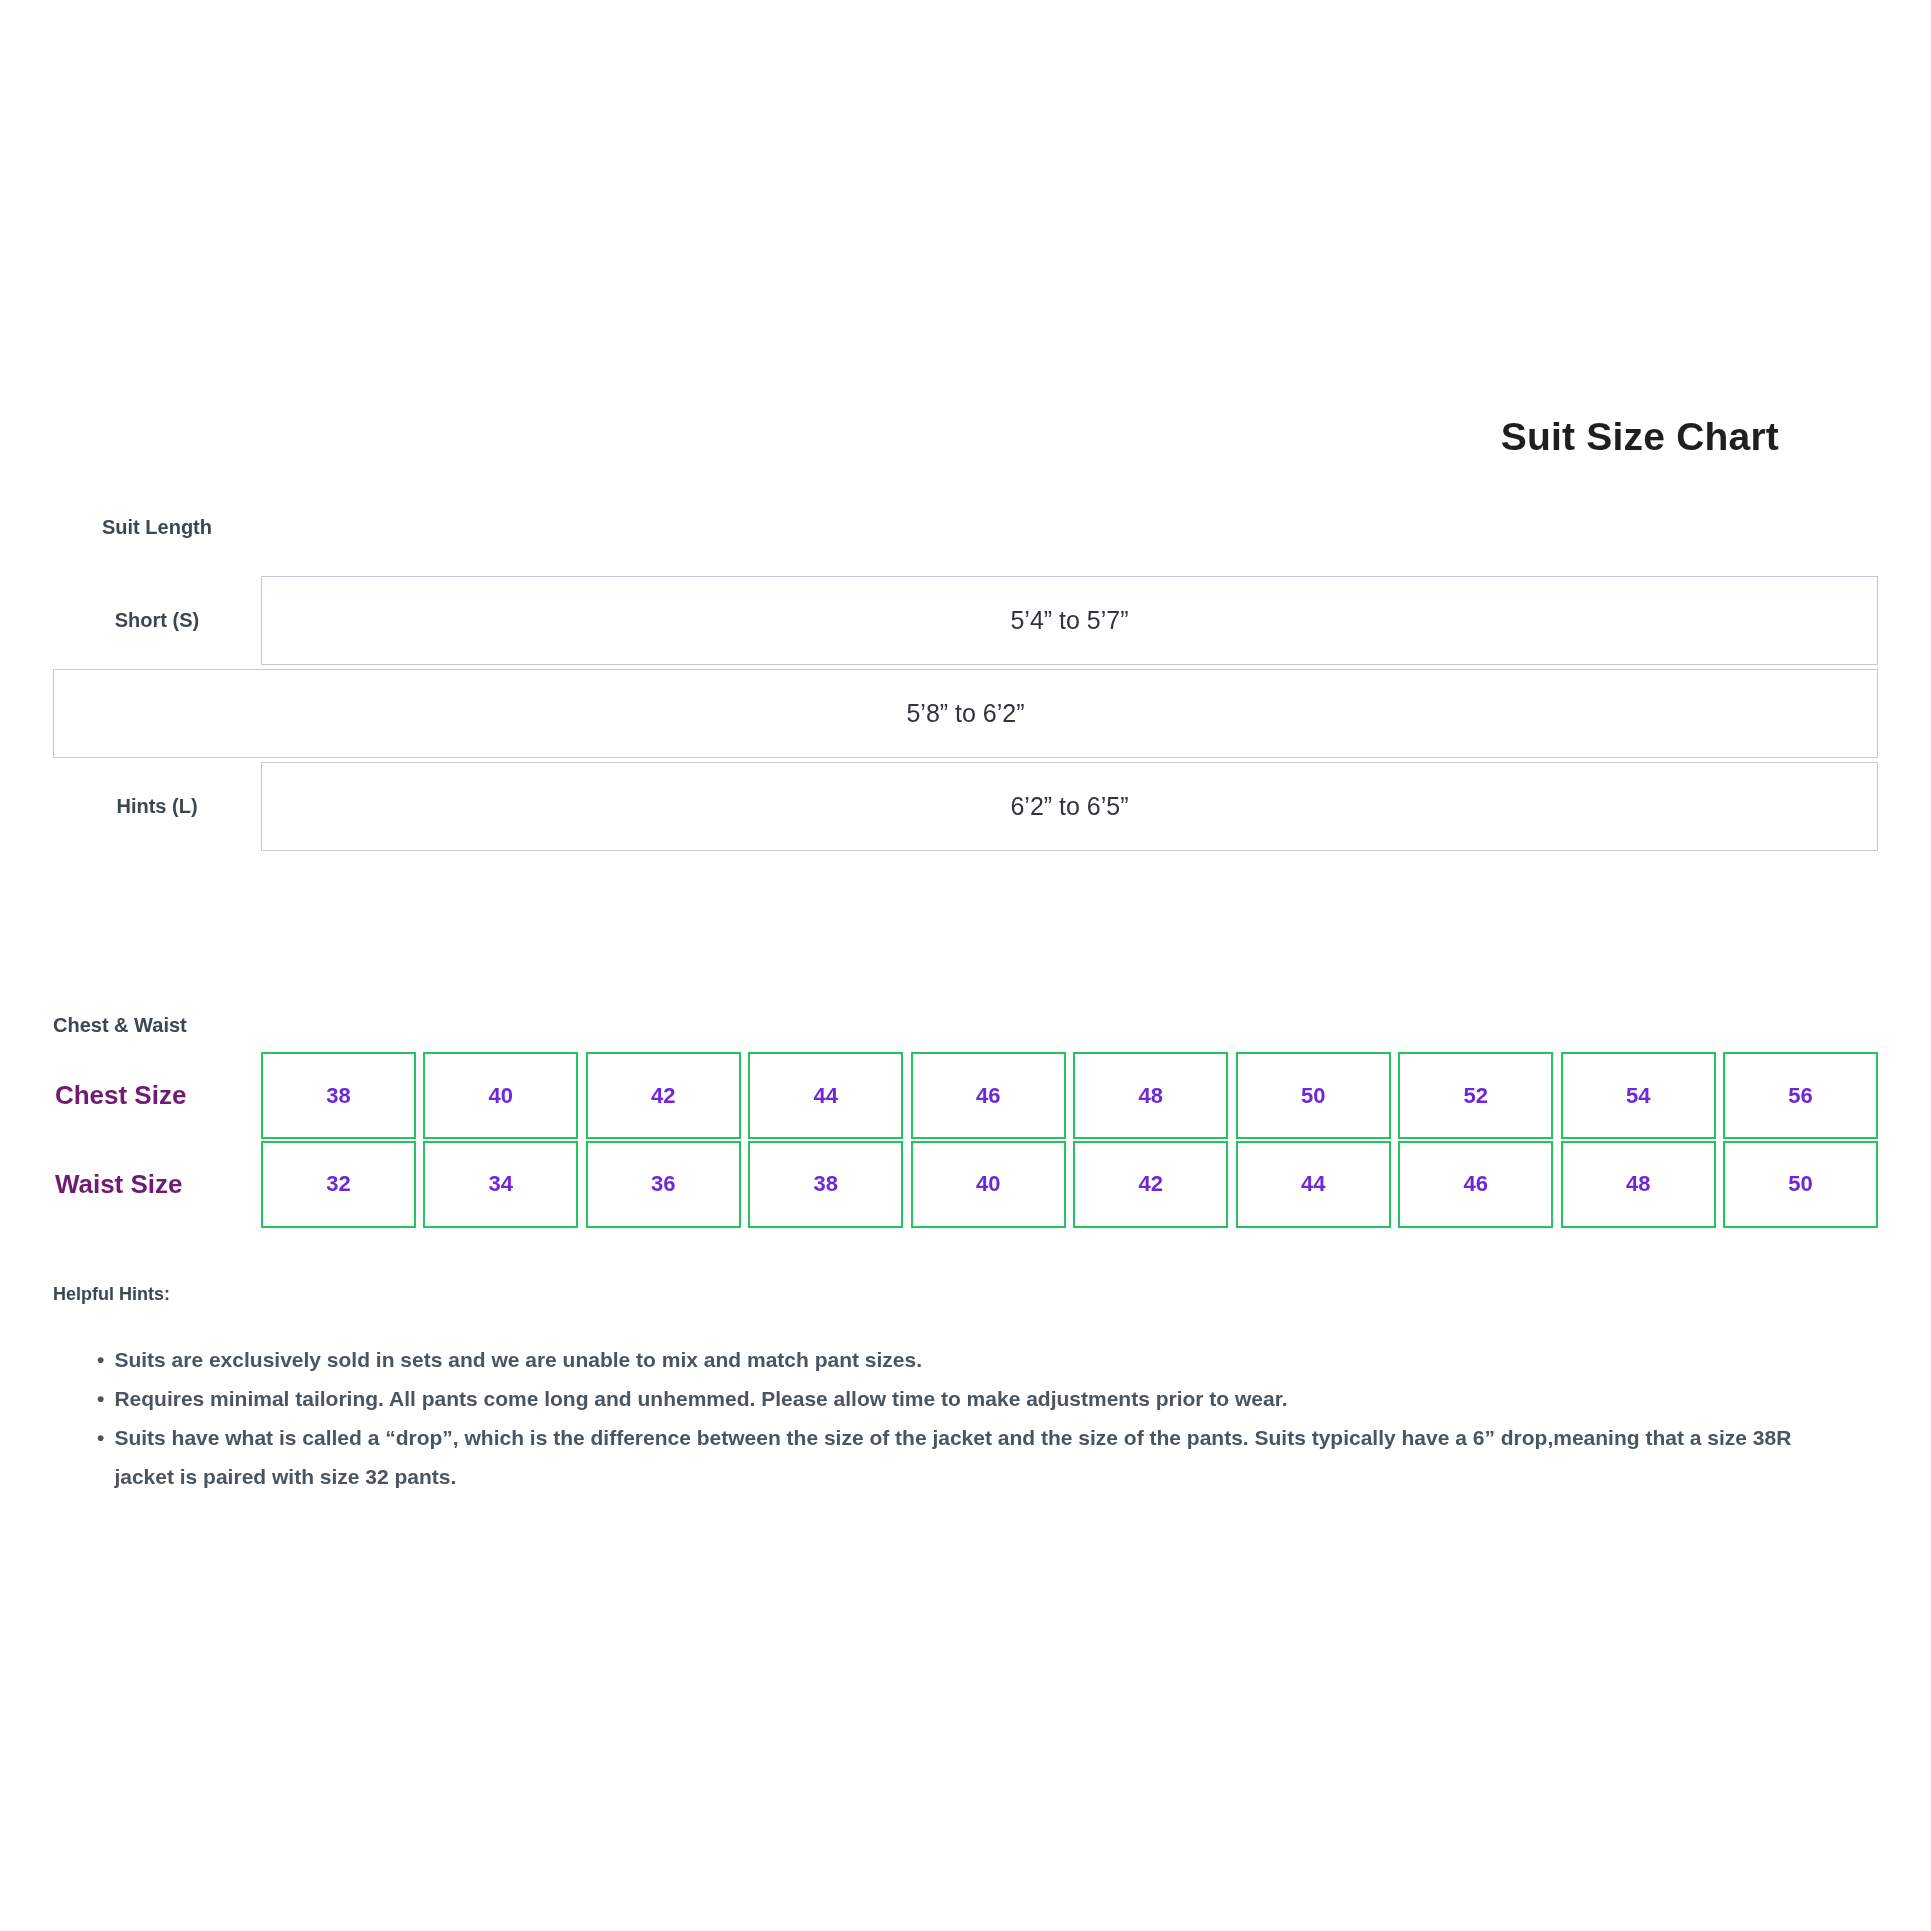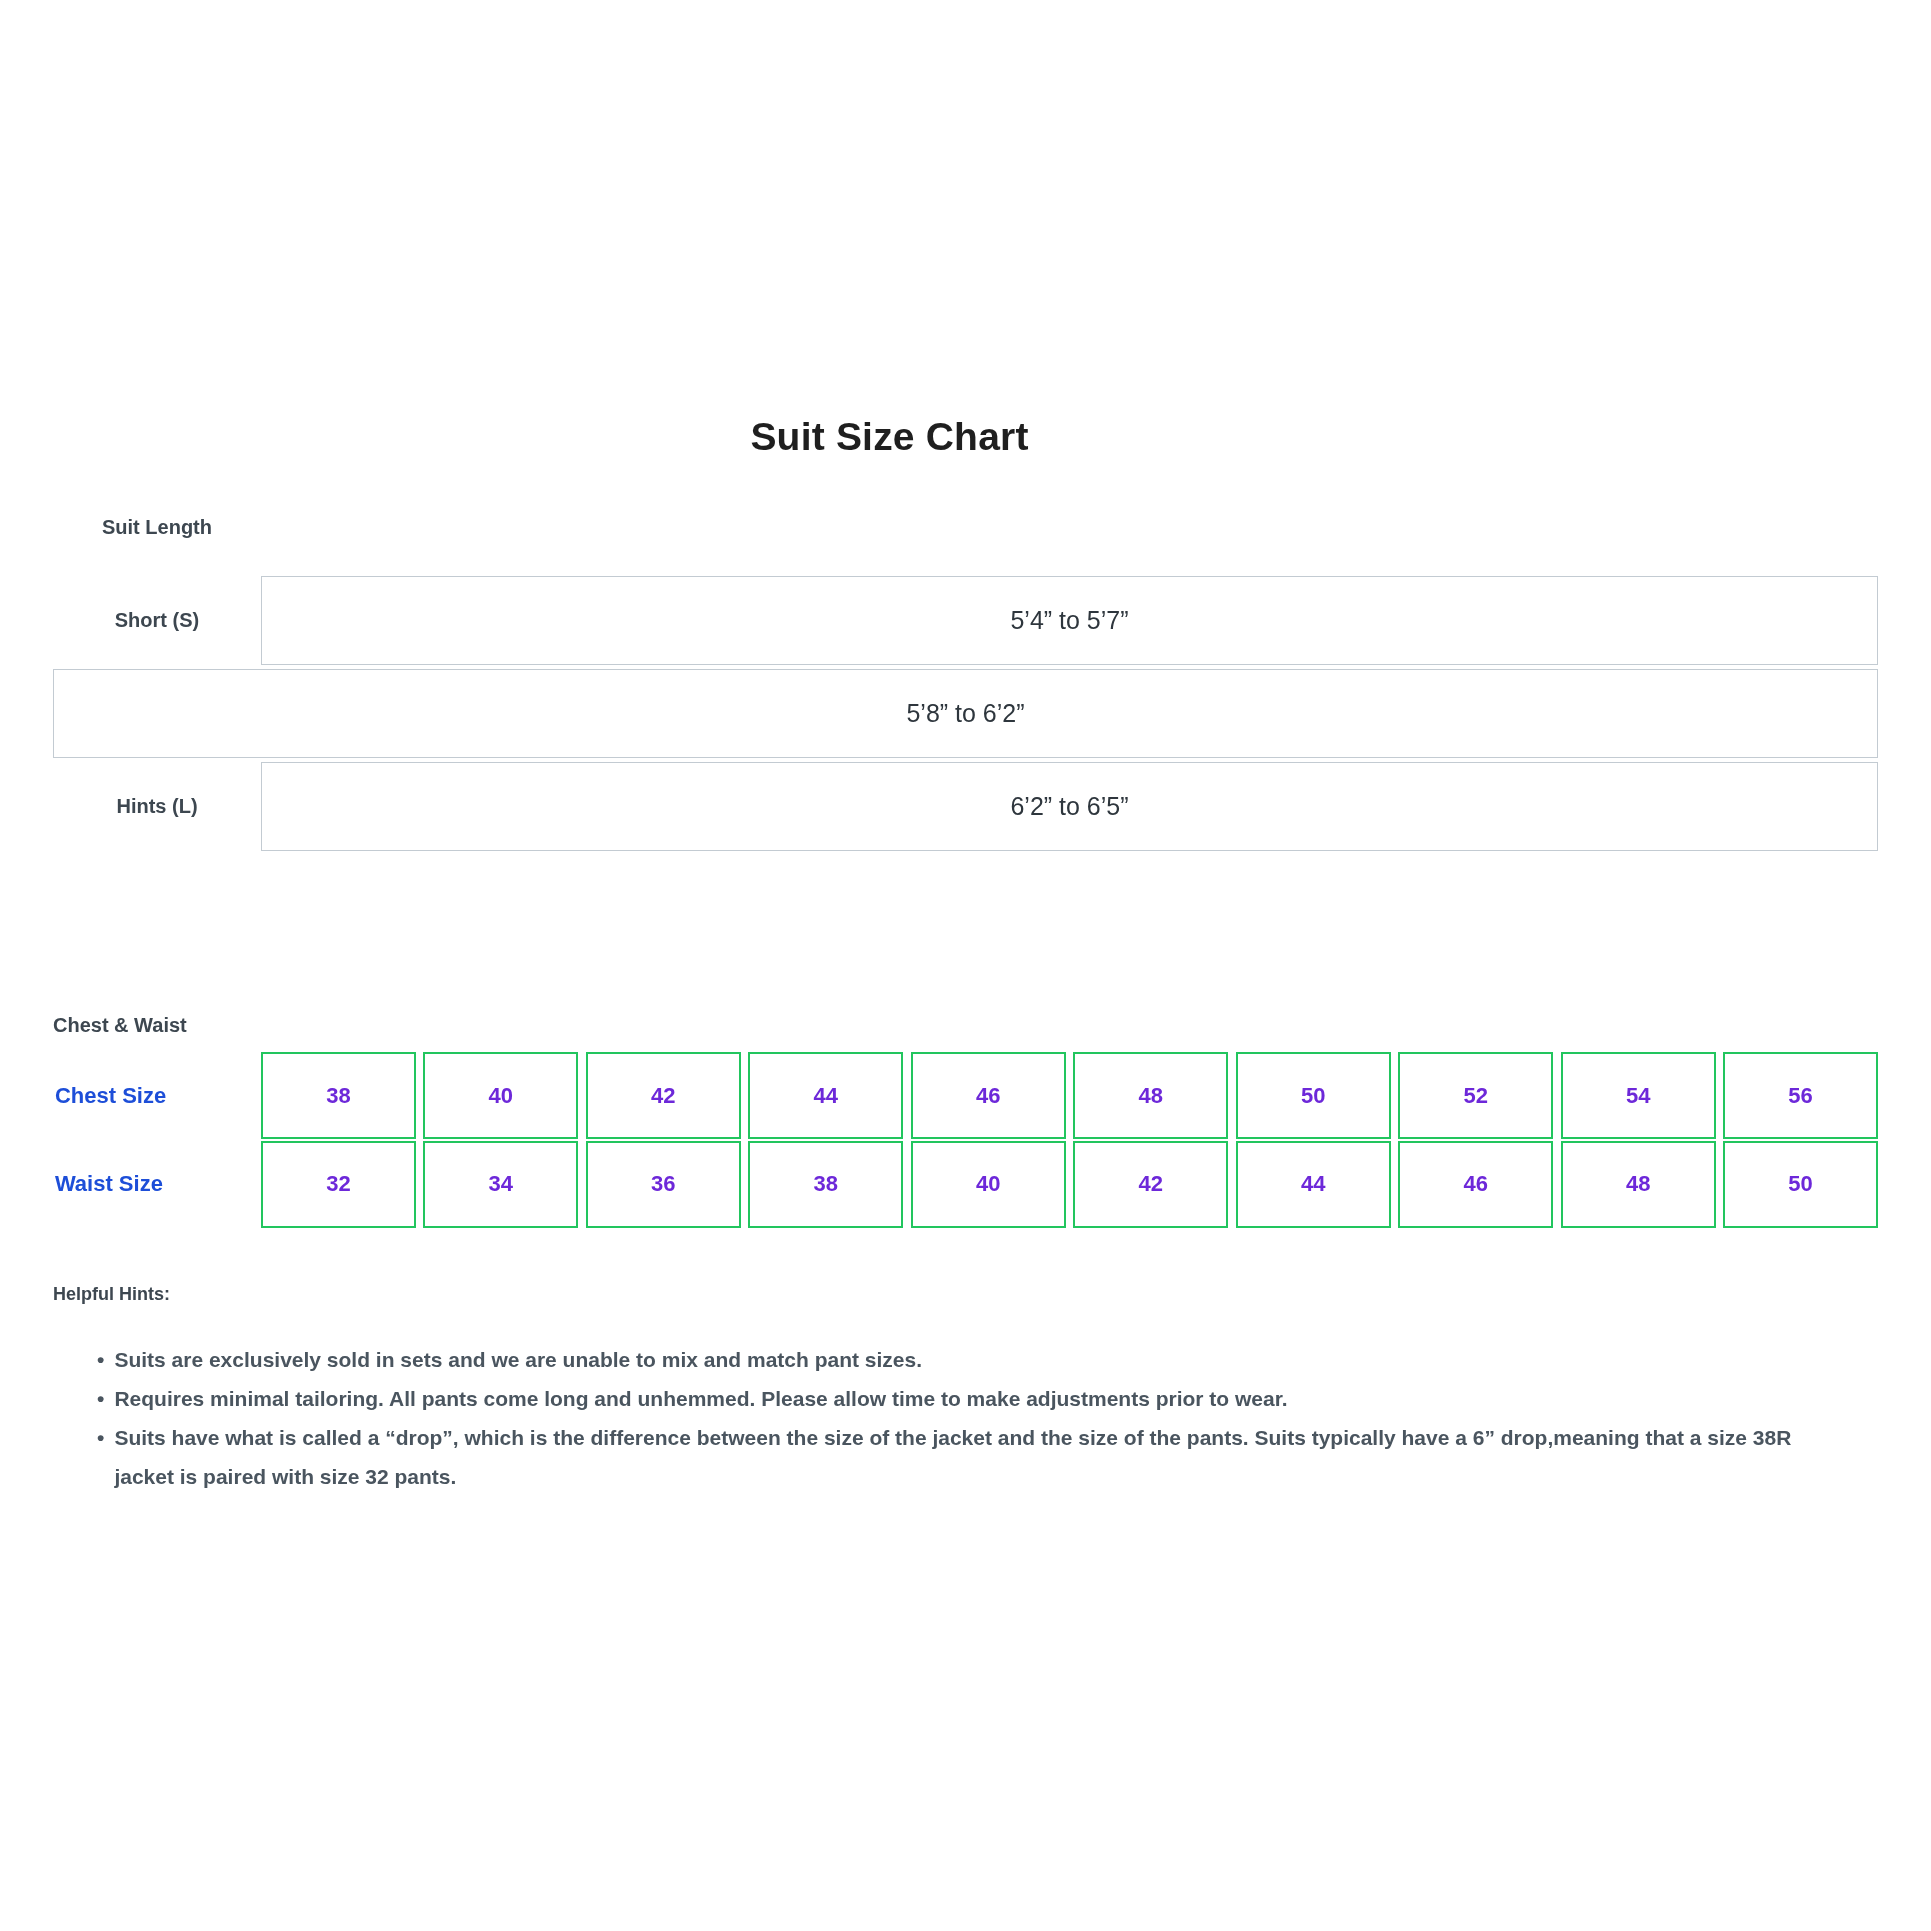--- a/index.html
+++ b/index.html
@@ -22,21 +22,21 @@
     width: 1931px;
     height: 1931px;
   }
 
   
   .chart-title {
     position: absolute;
     left: 0;
     top: 415px;
     width: 1779px;
-    text-align: center;
+    text-align: right;
     font-size: 39px;
     font-weight: bold;
     color: #1f1f1f;
     letter-spacing: 0.2px;
   }
 
   
   .length-table {
     position: absolute;
     left: 53px;
@@ -94,23 +94,23 @@
   .cw-row {
     display: flex;
     align-items: stretch;
     height: 87px;
     margin-bottom: 1.9px;
   }
   .cw-label {
     width: 208px;
     display: flex;
     align-items: center;
-    font-size: 22px;
-    font-weight: bold;
-    color: #1d4ed8;
+    font-size: 26px;
+    font-weight: bold;
+    color: #701a75;
     padding-left: 1.9px;
     box-sizing: border-box;
   }
   .cw-cells {
     flex: 1;
     display: flex;
   }
   .cw-cell {
     flex: 1;
     border: 2px solid #22c55e;

